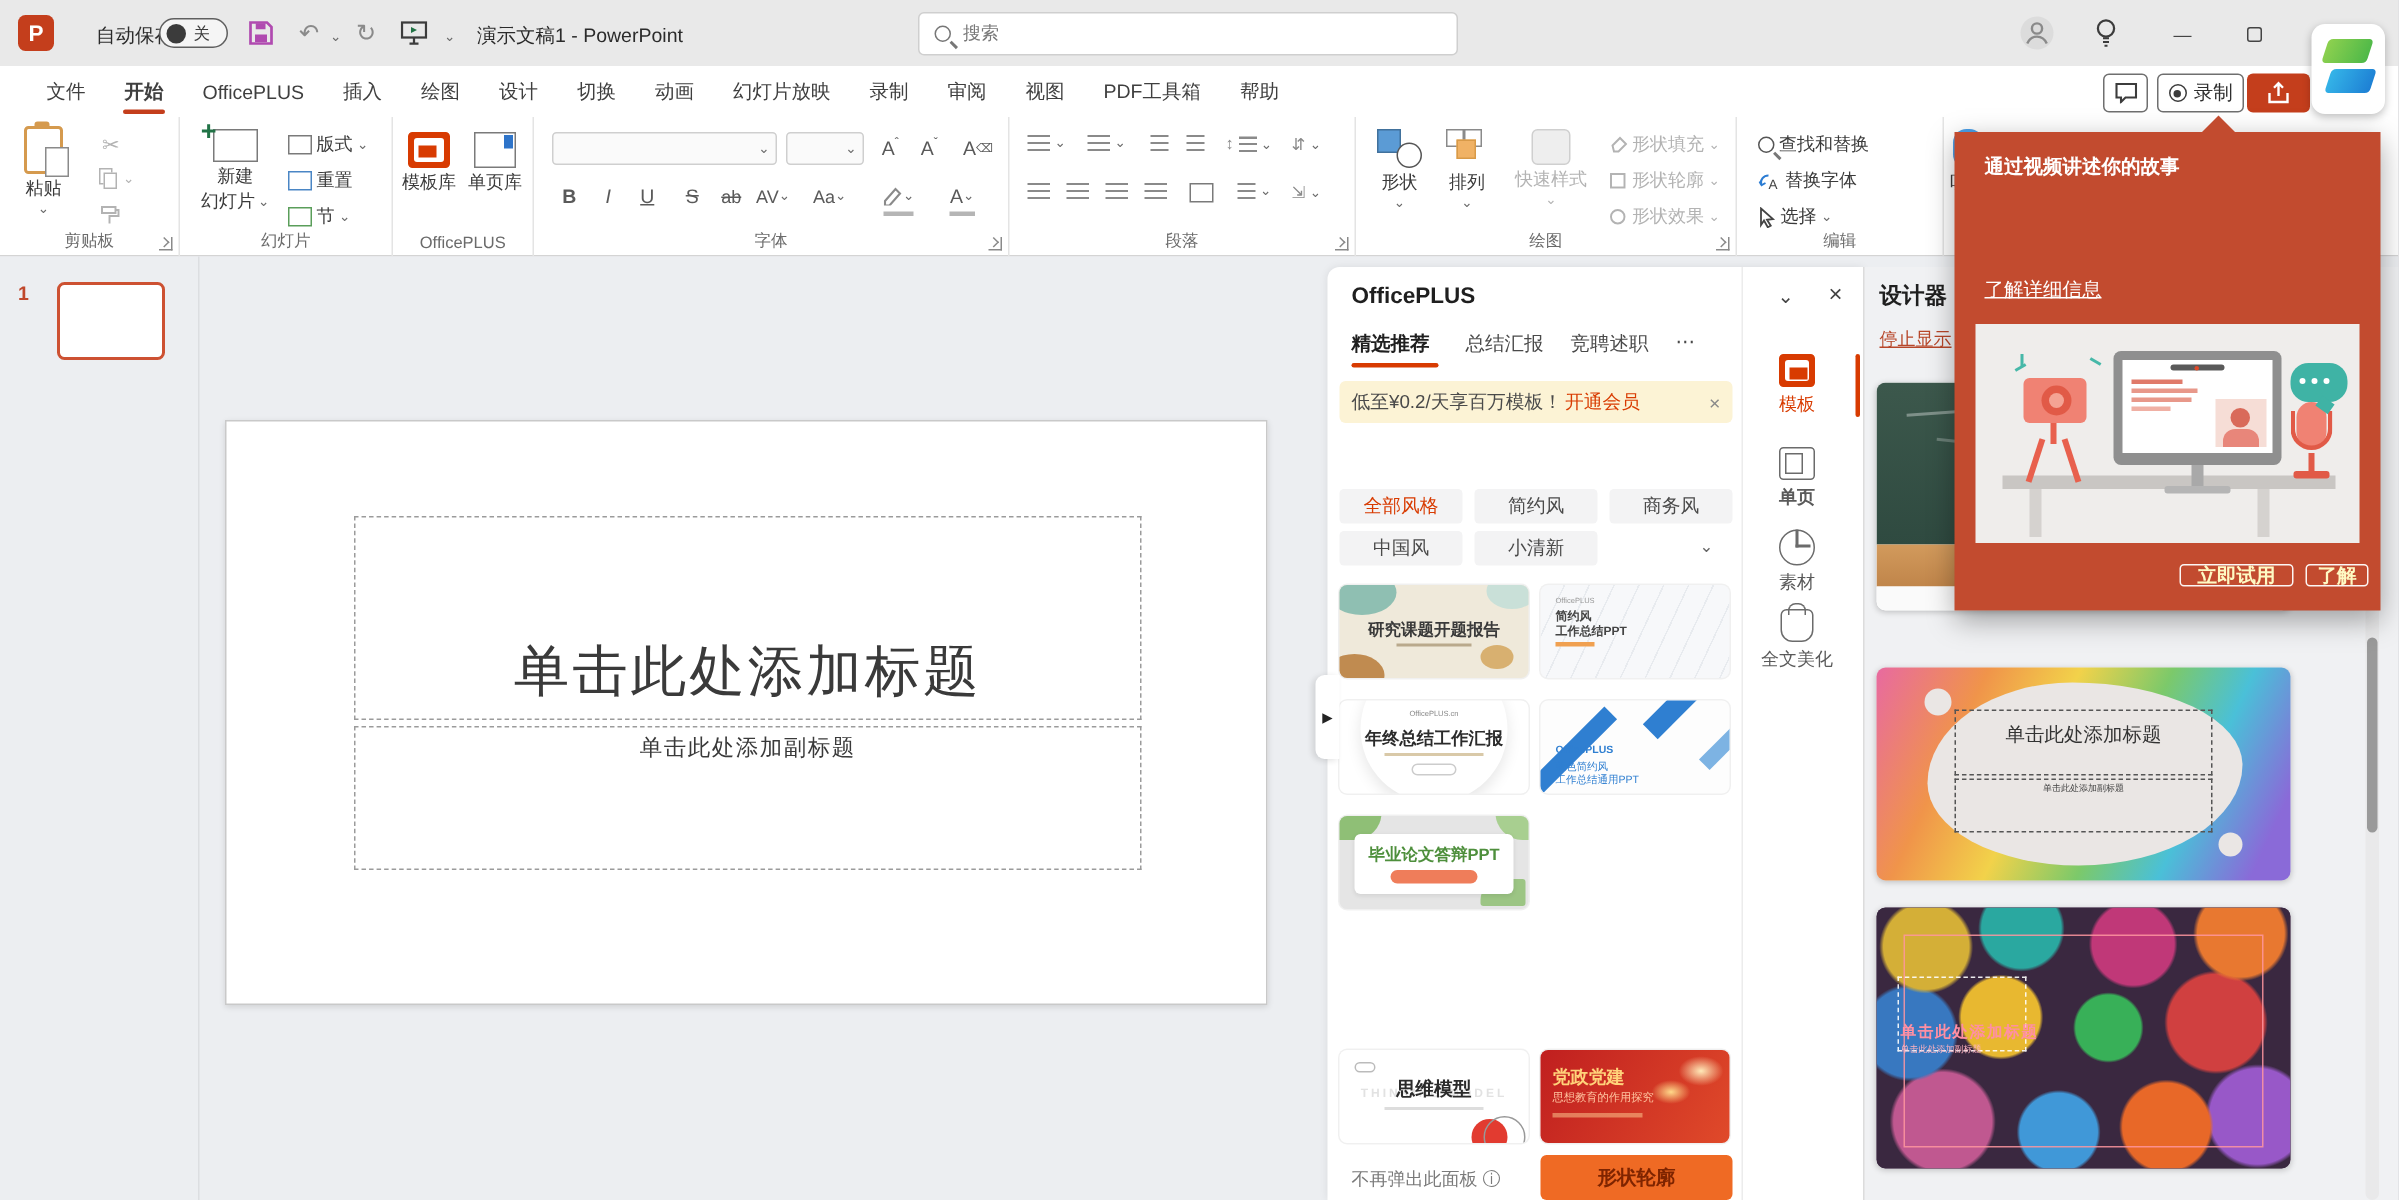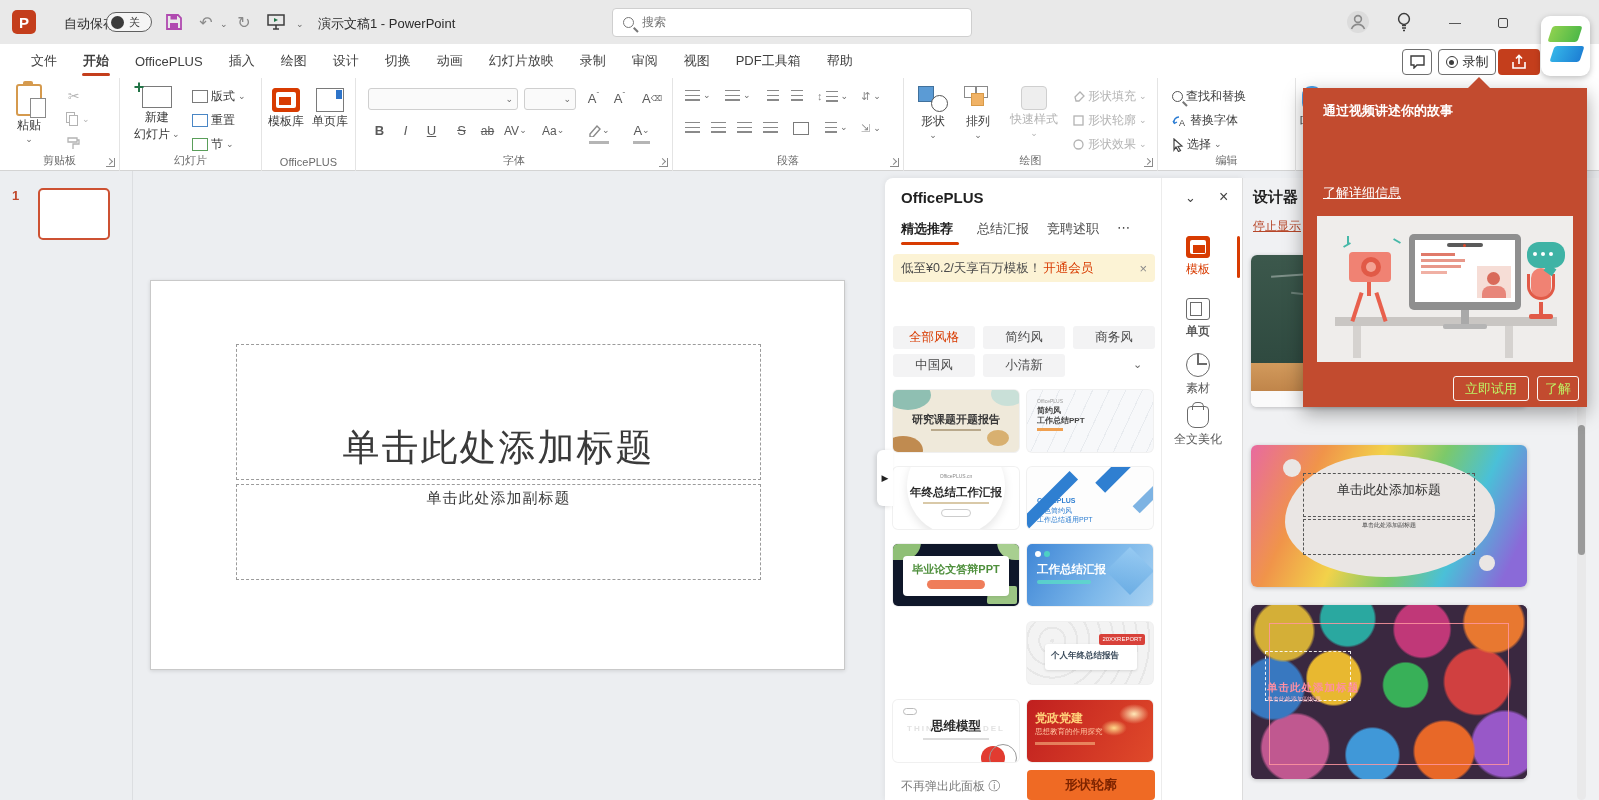--- a/index.html
+++ b/index.html
@@ -112,21 +112,21 @@
   .dthumb{position:absolute;left:8px;width:276px;border-radius:6px;overflow:hidden;box-shadow:0 1px 4px rgba(0,0,0,.22);background:#fff;}
   .sb-track{left:334px;top:0;width:9px;height:622px;background:#e9e9ea;border-radius:5px;}
   .sb-thumb{left:335px;top:247px;width:7px;height:130px;background:#9a9a9a;border-radius:4px;}
   
   .popup{left:1303px;top:88px;width:284px;height:319px;background:#c24b2f;color:#fff;z-index:50;box-shadow:0 6px 18px rgba(0,0,0,.35);}
   .popup .ptr{position:absolute;left:165px;top:-11px;width:0;height:0;border-left:11px solid transparent;border-right:11px solid transparent;border-bottom:11px solid #c24b2f;}
   .pp-title{left:20px;top:14px;font-size:13px;font-weight:bold;}
   .pp-body{left:20px;top:42px;width:246px;font-size:13px;line-height:1.55;}
   .pp-link{left:20px;top:96px;font-size:13px;text-decoration:underline;}
   .illus{left:14px;top:128px;width:256px;height:146px;background:#efedeb;}
-  .pbtn{position:absolute;top:288px;height:25px;border:1.4px solid rgba(255,255,255,.95);border-radius:3px;color:#bef264;font-size:13px;display:flex;align-items:center;justify-content:center;background:transparent;}
+  .pbtn{position:absolute;top:288px;height:15px;border:1.4px solid rgba(255,255,255,.95);border-radius:3px;color:#fef9c3;font-size:13px;display:flex;align-items:center;justify-content:center;background:transparent;font-weight:bold;}
   
   .il{position:absolute;}
   
   .micsvg{width:20px;height:26px;background:#4a9fe8;border-radius:9px;position:relative;}
   .micsvg:after{content:"";position:absolute;left:2px;bottom:-7px;width:16px;height:10px;border:2px solid #4a4a4a;border-top:none;border-radius:0 0 10px 10px;}
 </style>
 </head>
 <body>
 
 <div id="stage">
@@ -529,40 +529,27 @@
       <span class="abs" style="left:48px;top:42px;width:30px;height:8px;border:1px solid #ccc;border-radius:4px;"></span>
     </div>
     <div class="tcard" style="left:142px;top:289px;background:#fdfdfd;">
       <span class="abs" style="left:60px;top:-18px;width:90px;height:14px;background:#2f7fd1;transform:rotate(-45deg);"></span>
       <span class="abs" style="left:96px;top:6px;width:90px;height:10px;background:#7db3e3;transform:rotate(-45deg);"></span>
       <span class="abs" style="left:-30px;top:34px;width:90px;height:12px;background:#2f7fd1;transform:rotate(-45deg);"></span>
       <span class="abs" style="left:10px;top:30px;font-size:7px;font-weight:bold;color:#2f7fd1;">OfficePLUS</span>
       <span class="abs" style="left:10px;top:39px;font-size:7px;color:#2f7fd1;">蓝色简约风</span>
       <span class="abs" style="left:10px;top:48px;font-size:7px;color:#2f7fd1;">工作总结通用PPT</span>
     </div>
-    <div class="tcard" style="left:8px;top:366px;background:#0f172a;">
+    <div class="tcard" style="left:8px;top:366px;background:#e5e5e5;">
       <span class="abs" style="left:-6px;top:-6px;width:34px;height:22px;background:#8fbf76;border-radius:0 0 18px 2px;"></span>
       <span class="abs" style="right:-8px;top:-4px;width:30px;height:20px;background:#a8cf90;border-radius:0 0 2px 18px;"></span>
       <span class="abs" style="right:2px;bottom:2px;width:30px;height:18px;background:#9cc584;border-radius:14px 2px 2px 2px;"></span>
       <span class="abs" style="left:10px;top:12px;right:10px;bottom:10px;background:#fff;border-radius:4px;box-shadow:0 1px 3px rgba(0,0,0,.08);"></span>
       <span class="tt" style="top:18px;font-size:11px;color:#4e8f3c;">毕业论文答辩PPT</span>
       <span class="abs" style="left:34px;top:36px;width:58px;height:9px;background:#ef7d5a;border-radius:5px;"></span>
-    </div>
-    <div class="tcard" style="left:142px;top:366px;background:linear-gradient(120deg,#3f86d6,#7db8ea 60%,#a8d2f2);">
-      <span class="abs" style="left:8px;top:7px;width:6px;height:6px;border-radius:50%;background:#fff;"></span>
-      <span class="abs" style="left:17px;top:7px;width:6px;height:6px;border-radius:50%;background:#4dd0c4;"></span>
-      <span class="abs" style="left:10px;top:18px;font-size:11.5px;font-weight:bold;color:#fff;">工作总结汇报</span>
-      <span class="abs" style="left:10px;top:36px;width:54px;height:4px;background:rgba(90,220,200,.8);border-radius:2px;"></span>
-      <span class="abs" style="right:6px;top:10px;width:34px;height:34px;background:linear-gradient(135deg,#9fd0f5,#5aa3e0);transform:rotate(45deg);opacity:.7;"></span>
-    </div>
-    <div class="tcard" style="left:142px;top:444px;background:#f3f3f3;">
-      <span class="abs" style="left:0;top:0;right:0;bottom:0;background:repeating-radial-gradient(circle at 20% 30%,#e7e7e7 0 2px,transparent 2px 12px);"></span>
-      <span class="abs" style="left:18px;top:22px;width:92px;height:26px;background:#fff;border-radius:3px;box-shadow:0 1px 3px rgba(0,0,0,.12);"></span>
-      <span class="abs" style="left:24px;top:28px;font-size:8.5px;font-weight:bold;color:#3a4a5a;">个人年终总结报告</span>
-      <span class="abs" style="right:8px;top:12px;height:11px;padding:0 3px;background:#d8413a;border-radius:2px;color:#fff;font-size:6px;line-height:11px;">20XXREPORT</span>
     </div>
     <div class="tcard" style="left:8px;top:522px;background:#fff;">
       <span class="tt" style="top:24px;font-size:8px;color:#e2e2e2;letter-spacing:2px;font-weight:bold;">THINKING MODEL</span>
       <span class="tt" style="top:18px;font-size:12.5px;color:#2b2b2b;">思维模型</span>
       <span class="abs" style="left:30px;top:38px;width:66px;height:2px;background:#ddd;"></span>
       <span class="abs" style="left:10px;top:8px;width:14px;height:7px;border:1px solid #bbb;border-radius:4px;"></span>
       <span class="abs" style="right:14px;bottom:-8px;width:24px;height:24px;border-radius:50%;background:#e23b30;"></span>
       <span class="abs" style="right:2px;bottom:-10px;width:28px;height:28px;border-radius:50%;border:1px solid #999;"></span>
     </div>
     <div class="tcard" style="left:142px;top:522px;background:linear-gradient(120deg,#c01f1f,#e04a2a);">

